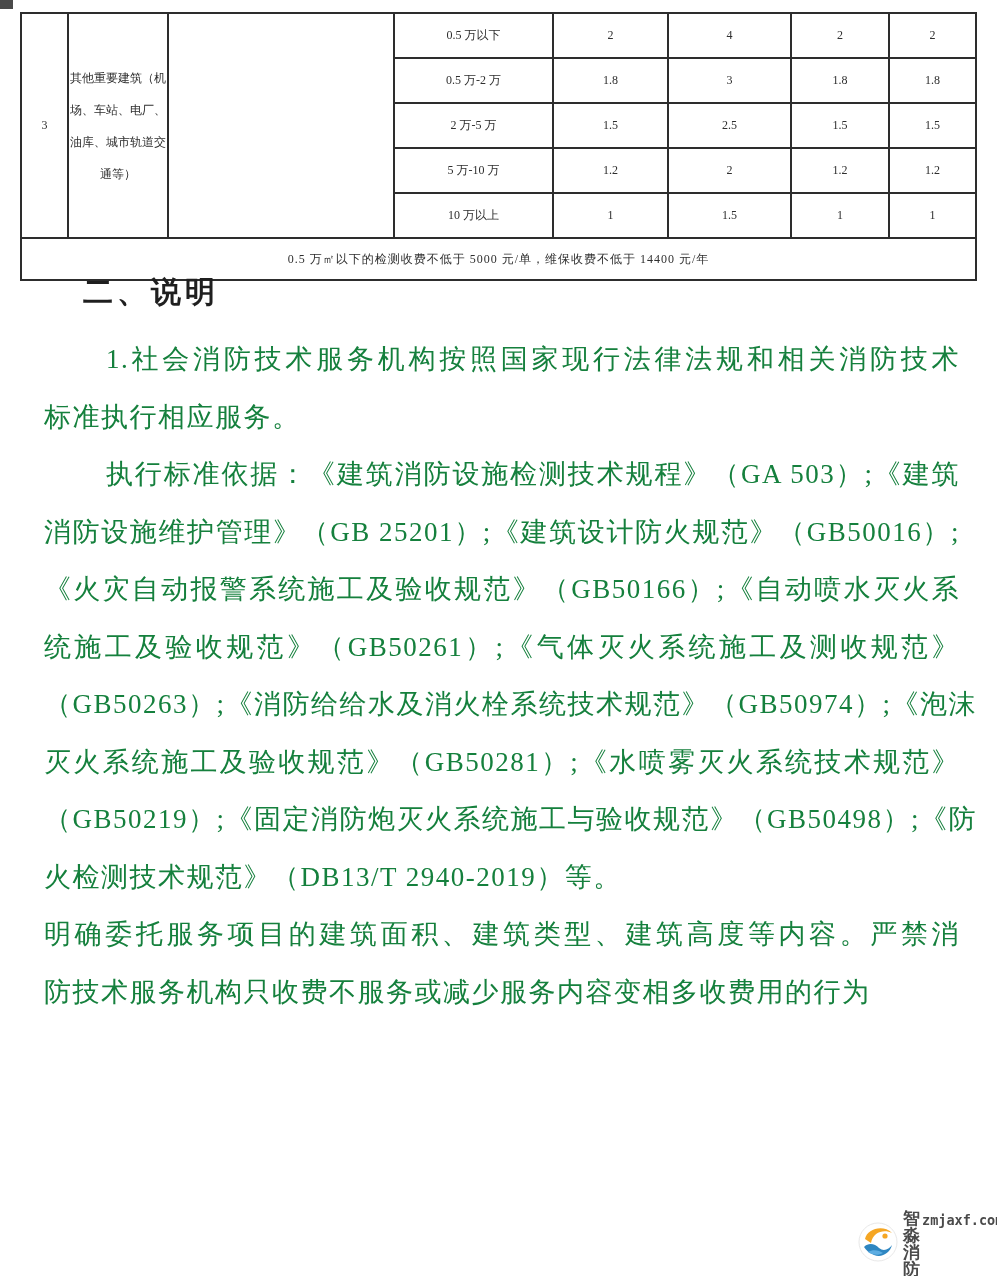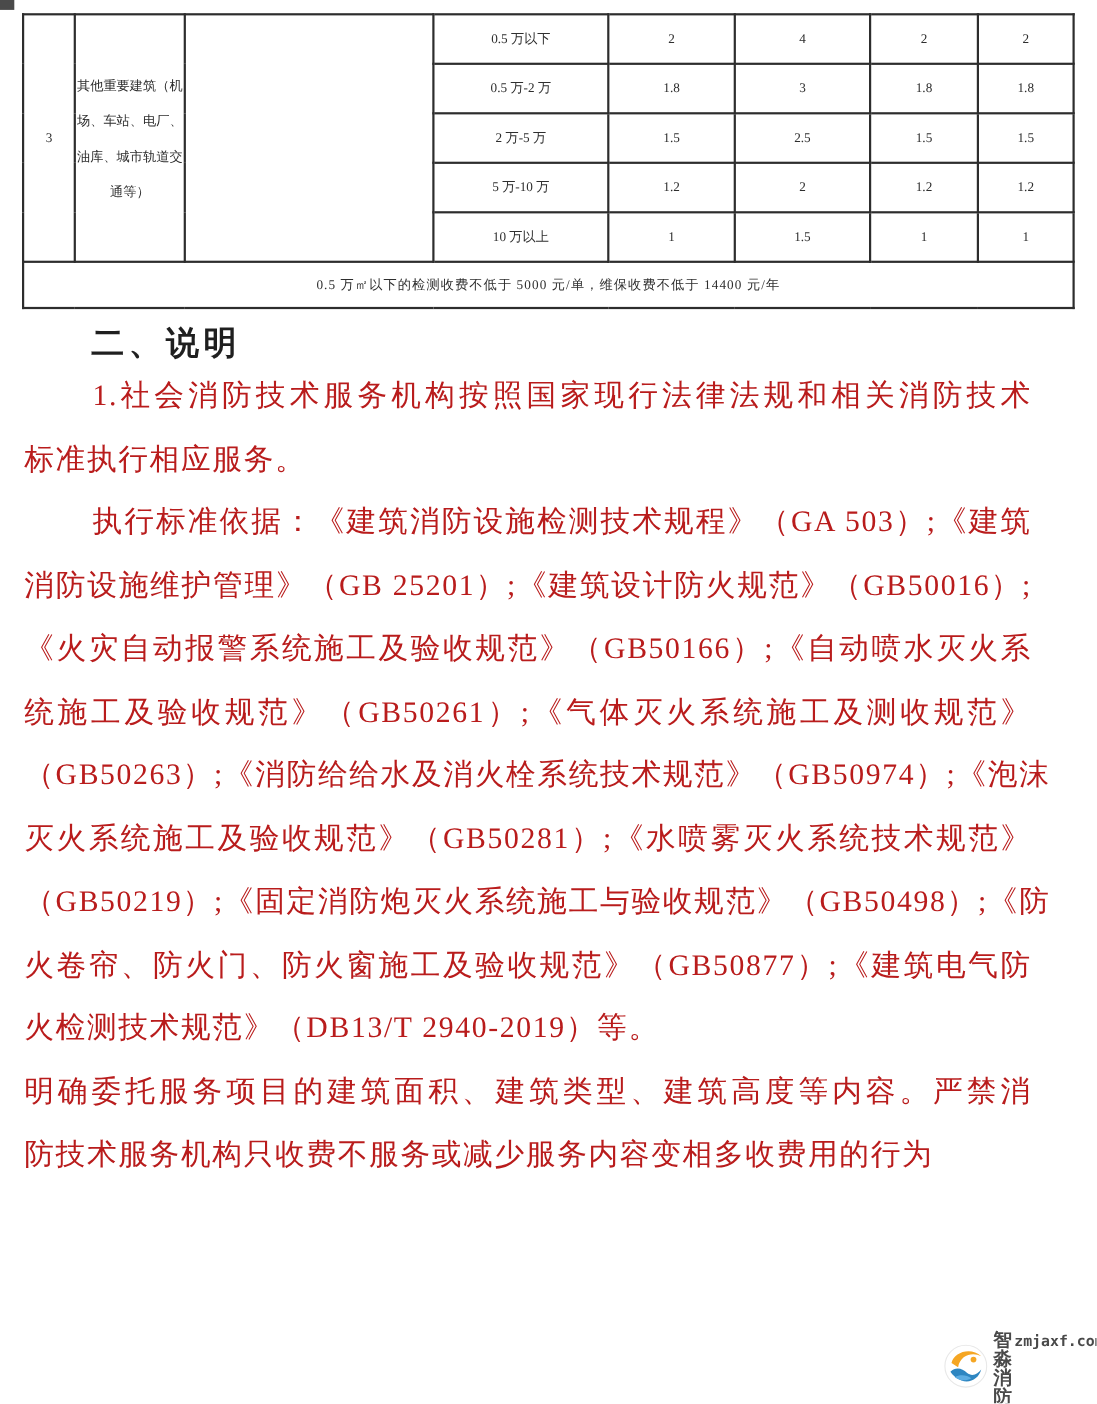--- a/index.html
+++ b/index.html
@@ -40,44 +40,45 @@
     line-height:32px;
     padding:2px 3px;
   }
   td.note-cell{
     height:40px;
     letter-spacing:1px;
     margin-top:16px;
   }
   
   .heading{
-    position:absolute;left:83px;top:292px;
+    position:absolute;left:83px;top:272px;
     font-family:"Liberation Sans","DejaVu Sans",sans-serif;
     font-weight:700;
     font-size:30px;
     letter-spacing:4px;
     color:#1f1f1f;
   }
   .body-text{
     position:absolute;left:22px;top:331px;
     width:916px;
   }
   .body-text .bline{
     display:block;
     box-sizing:border-box;
     width:100%;
     height:57.5px;
     line-height:57.5px;
     font-size:27px;
     letter-spacing:1.5px;
-    color:#b91c1c;
+    color:#15803d;
     white-space:nowrap;
     text-align:justify;
     text-align-last:justify;
     text-justify:inter-character;
+    margin-left:22px;
   }
   .body-text .bline.indent{padding-left:62px;}
   .body-text .bline.lastline{
     text-align:left;
     text-align-last:left;
   }
   
   .watermark{
     position:absolute;left:858px;top:1210px;
     display:flex;align-items:center;gap:5px;
@@ -163,21 +164,20 @@
       <div class="bline lastline">标准执行相应服务。</div>
     </div>
     <div>
       <div class="bline indent">执行标准依据：《建筑消防设施检测技术规程》（GA 503）;《建筑</div>
       <div class="bline">消防设施维护管理》（GB 25201）;《建筑设计防火规范》（GB50016）;</div>
       <div class="bline">《火灾自动报警系统施工及验收规范》（GB50166）;《自动喷水灭火系</div>
       <div class="bline">统施工及验收规范》（GB50261）;《气体灭火系统施工及测收规范》</div>
       <div class="bline">（GB50263）;《消防给给水及消火栓系统技术规范》（GB50974）;《泡沫</div>
       <div class="bline">灭火系统施工及验收规范》（GB50281）;《水喷雾灭火系统技术规范》</div>
       <div class="bline">（GB50219）;《固定消防炮灭火系统施工与验收规范》（GB50498）;《防</div>
-      <div class="bline">火卷帘、防火门、防火窗施工及验收规范》（GB50877）;《建筑电气防</div>
       <div class="bline lastline">火检测技术规范》（DB13/T 2940-2019）等。</div>
     </div>
     <div>
       <div class="bline">明确委托服务项目的建筑面积、建筑类型、建筑高度等内容。严禁消</div>
       <div class="bline lastline">防技术服务机构只收费不服务或减少服务内容变相多收费用的行为</div>
     </div>
   </div>
 
   <div class="watermark">
     <span>

